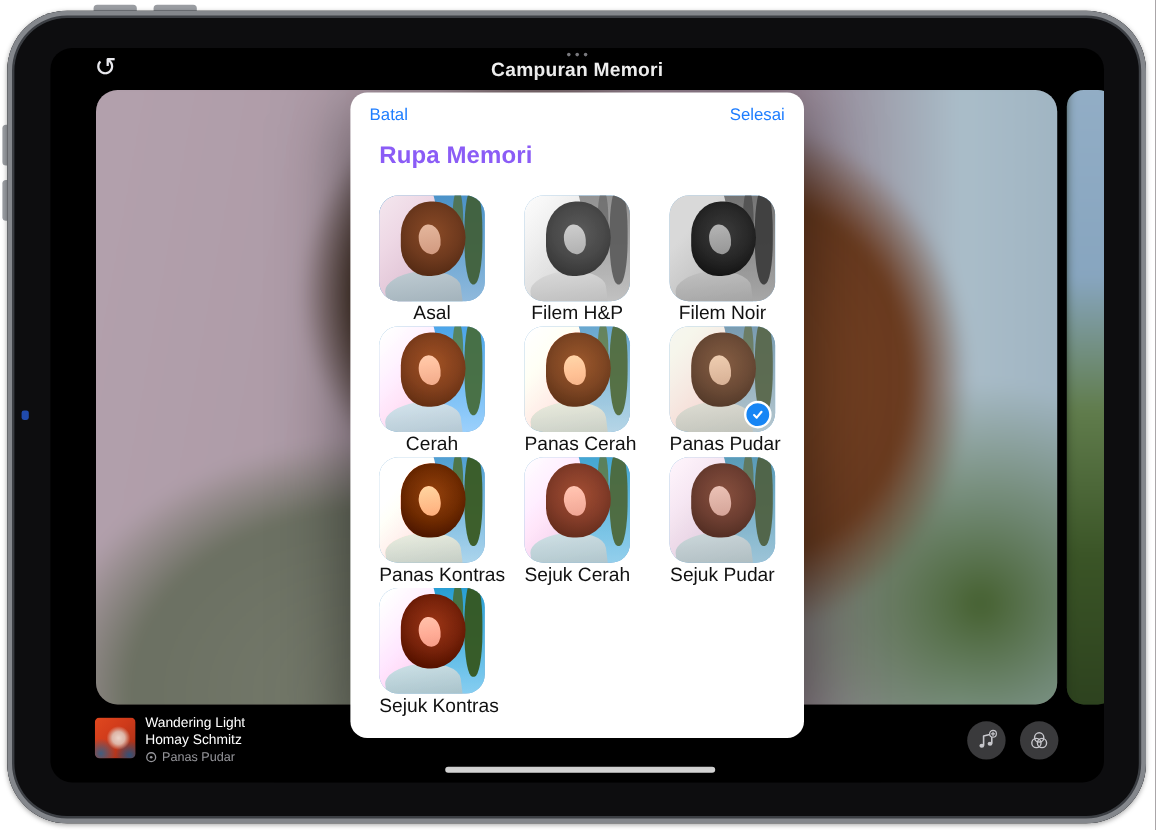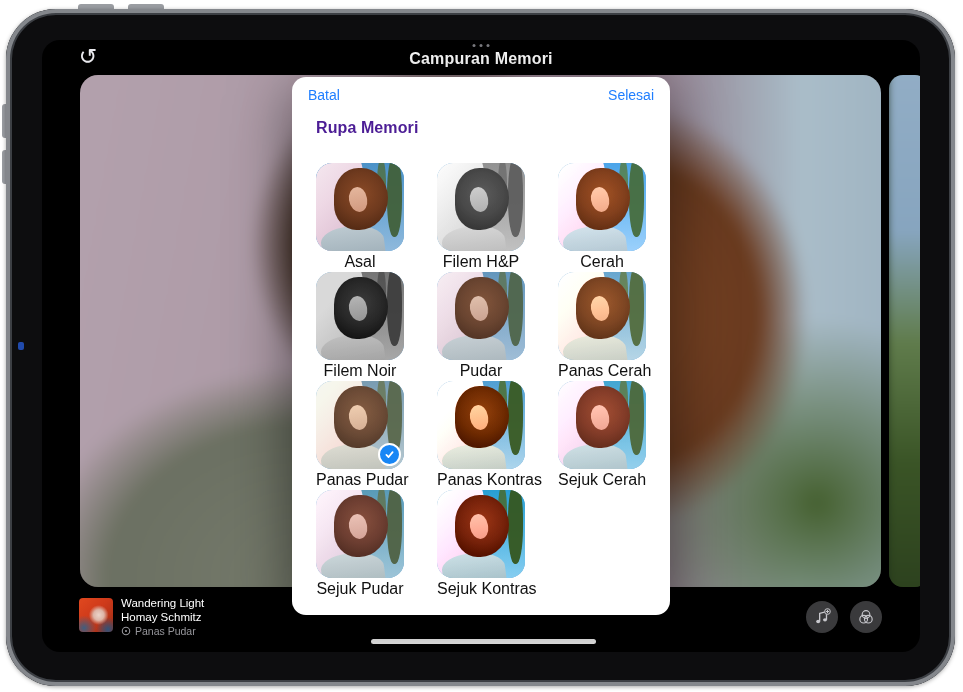--- a/index.html
+++ b/index.html
@@ -101,21 +101,21 @@
     border-radius:14px;box-shadow:0 14px 60px rgba(0,0,0,.5);
   }
   .modal-header{position:absolute;left:0;top:0;width:100%;height:36px;}
   .btn-cancel,.btn-done{
     position:absolute;top:10px;border:0;background:transparent;padding:0;cursor:pointer;
     font-size:14px;color:#1f7eff;font-family:inherit;
   }
   .btn-cancel{left:16px;font-weight:500;}
   .btn-done{right:16px;font-weight:400;}
   .modal-title{
-    position:absolute;left:24px;top:42px;margin:0;font-size:16px;font-weight:700;color:#4c1d95;
+    position:absolute;left:24px;top:42px;margin:0;font-size:20px;font-weight:700;color:#8b5cf6;
     letter-spacing:.1px;
   }
   .looks-grid{
     position:absolute;left:24px;top:86px;width:330px;
     display:grid;grid-template-columns:repeat(3,88px);justify-content:space-between;row-gap:4px;
   }
   .look-cell{width:88px;cursor:pointer;}
   .thumb{position:relative;width:88px;height:88px;border-radius:16px;overflow:hidden;background:#6ea8d4;}
   .thumb-art{position:absolute;inset:0;
     background:linear-gradient(180deg,#4b92c8 0%,#6ea8d4 55%,#8fb9dc 100%);}
@@ -231,56 +231,43 @@
                   <i class="tree2"></i>
                   <i class="shirt"></i>
                   <i class="hair"></i>
                   <i class="face"></i>
                 </div>
               </div>
               <div class="look-label">Filem H&amp;P</div>
             </div>
             <div class="look-cell">
               <div class="thumb">
+                <div class="thumb-art" style="filter: grayscale(1) contrast(1.35) brightness(0.85);">
+                  <i class="pillow"></i>
+                  <i class="tree1"></i>
+                  <i class="tree2"></i>
+                  <i class="shirt"></i>
+                  <i class="hair"></i>
+                  <i class="face"></i>
+                </div>
+              </div>
+              <div class="look-label">Filem Noir</div>
+            </div>
+            <div class="look-cell">
+              <div class="thumb">
                 <div class="thumb-art" style="filter: brightness(1.12) saturate(1.12);">
                   <i class="pillow"></i>
                   <i class="tree1"></i>
                   <i class="tree2"></i>
                   <i class="shirt"></i>
                   <i class="hair"></i>
                   <i class="face"></i>
                 </div>
               </div>
               <div class="look-label">Cerah</div>
-            </div>
-            <div class="look-cell">
-              <div class="thumb">
-                <div class="thumb-art" style="filter: grayscale(1) contrast(1.35) brightness(0.85);">
-                  <i class="pillow"></i>
-                  <i class="tree1"></i>
-                  <i class="tree2"></i>
-                  <i class="shirt"></i>
-                  <i class="hair"></i>
-                  <i class="face"></i>
-                </div>
-              </div>
-              <div class="look-label">Filem Noir</div>
-            </div>
-            <div class="look-cell">
-              <div class="thumb">
-                <div class="thumb-art" style="filter: saturate(0.72) brightness(1.06) contrast(0.93);">
-                  <i class="pillow"></i>
-                  <i class="tree1"></i>
-                  <i class="tree2"></i>
-                  <i class="shirt"></i>
-                  <i class="hair"></i>
-                  <i class="face"></i>
-                </div>
-              </div>
-              <div class="look-label">Pudar</div>
             </div>
             <div class="look-cell">
               <div class="thumb">
                 <div class="thumb-art" style="filter: sepia(0.28) brightness(1.1) saturate(1.25);">
                   <i class="pillow"></i>
                   <i class="tree1"></i>
                   <i class="tree2"></i>
                   <i class="shirt"></i>
                   <i class="hair"></i>
                   <i class="face"></i>

